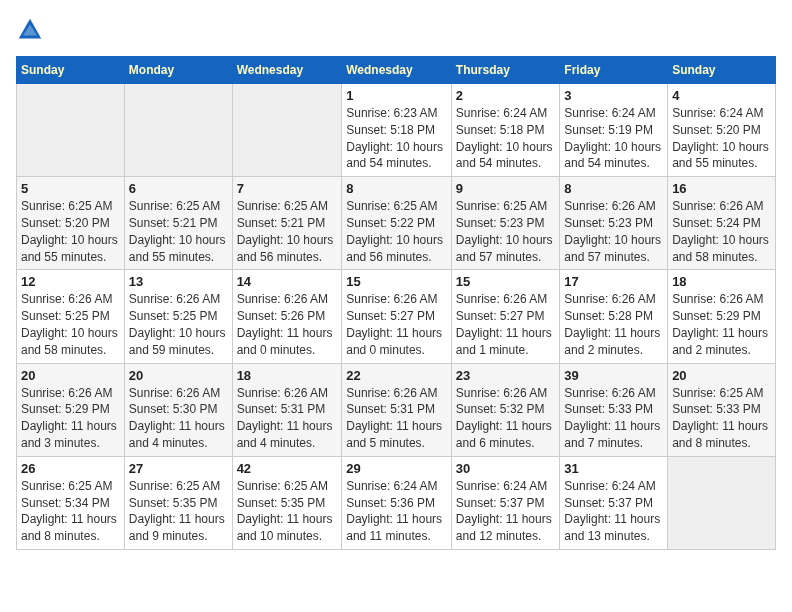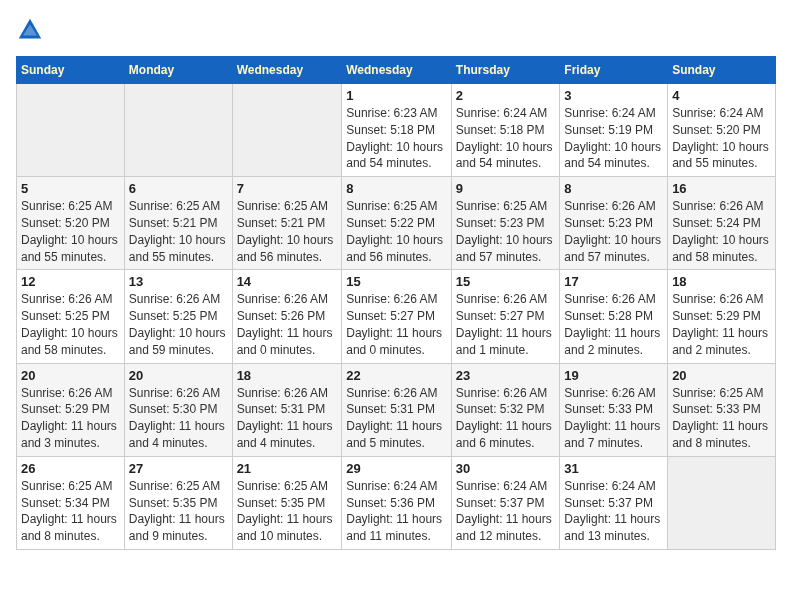--- a/index.html
+++ b/index.html
@@ -220,39 +220,39 @@
         </td>
         <td>
           <div class="day-num">22</div>
           <div class="day-info">Sunrise: 6:26 AM<br>Sunset: 5:31 PM<br>Daylight: 11 hours<br>and 5 minutes.</div>
         </td>
         <td>
           <div class="day-num">23</div>
           <div class="day-info">Sunrise: 6:26 AM<br>Sunset: 5:32 PM<br>Daylight: 11 hours<br>and 6 minutes.</div>
         </td>
         <td>
-          <div class="day-num">19</div>
+          <div class="day-num">39</div>
           <div class="day-info">Sunrise: 6:26 AM<br>Sunset: 5:33 PM<br>Daylight: 11 hours<br>and 7 minutes.</div>
         </td>
         <td>
           <div class="day-num">20</div>
           <div class="day-info">Sunrise: 6:25 AM<br>Sunset: 5:33 PM<br>Daylight: 11 hours<br>and 8 minutes.</div>
         </td>
       </tr>
       <tr>
         <td>
           <div class="day-num">26</div>
           <div class="day-info">Sunrise: 6:25 AM<br>Sunset: 5:34 PM<br>Daylight: 11 hours<br>and 8 minutes.</div>
         </td>
         <td>
           <div class="day-num">27</div>
           <div class="day-info">Sunrise: 6:25 AM<br>Sunset: 5:35 PM<br>Daylight: 11 hours<br>and 9 minutes.</div>
         </td>
         <td>
-          <div class="day-num">21</div>
+          <div class="day-num">42</div>
           <div class="day-info">Sunrise: 6:25 AM<br>Sunset: 5:35 PM<br>Daylight: 11 hours<br>and 10 minutes.</div>
         </td>
         <td>
           <div class="day-num">29</div>
           <div class="day-info">Sunrise: 6:24 AM<br>Sunset: 5:36 PM<br>Daylight: 11 hours<br>and 11 minutes.</div>
         </td>
         <td>
           <div class="day-num">30</div>
           <div class="day-info">Sunrise: 6:24 AM<br>Sunset: 5:37 PM<br>Daylight: 11 hours<br>and 12 minutes.</div>
         </td>

